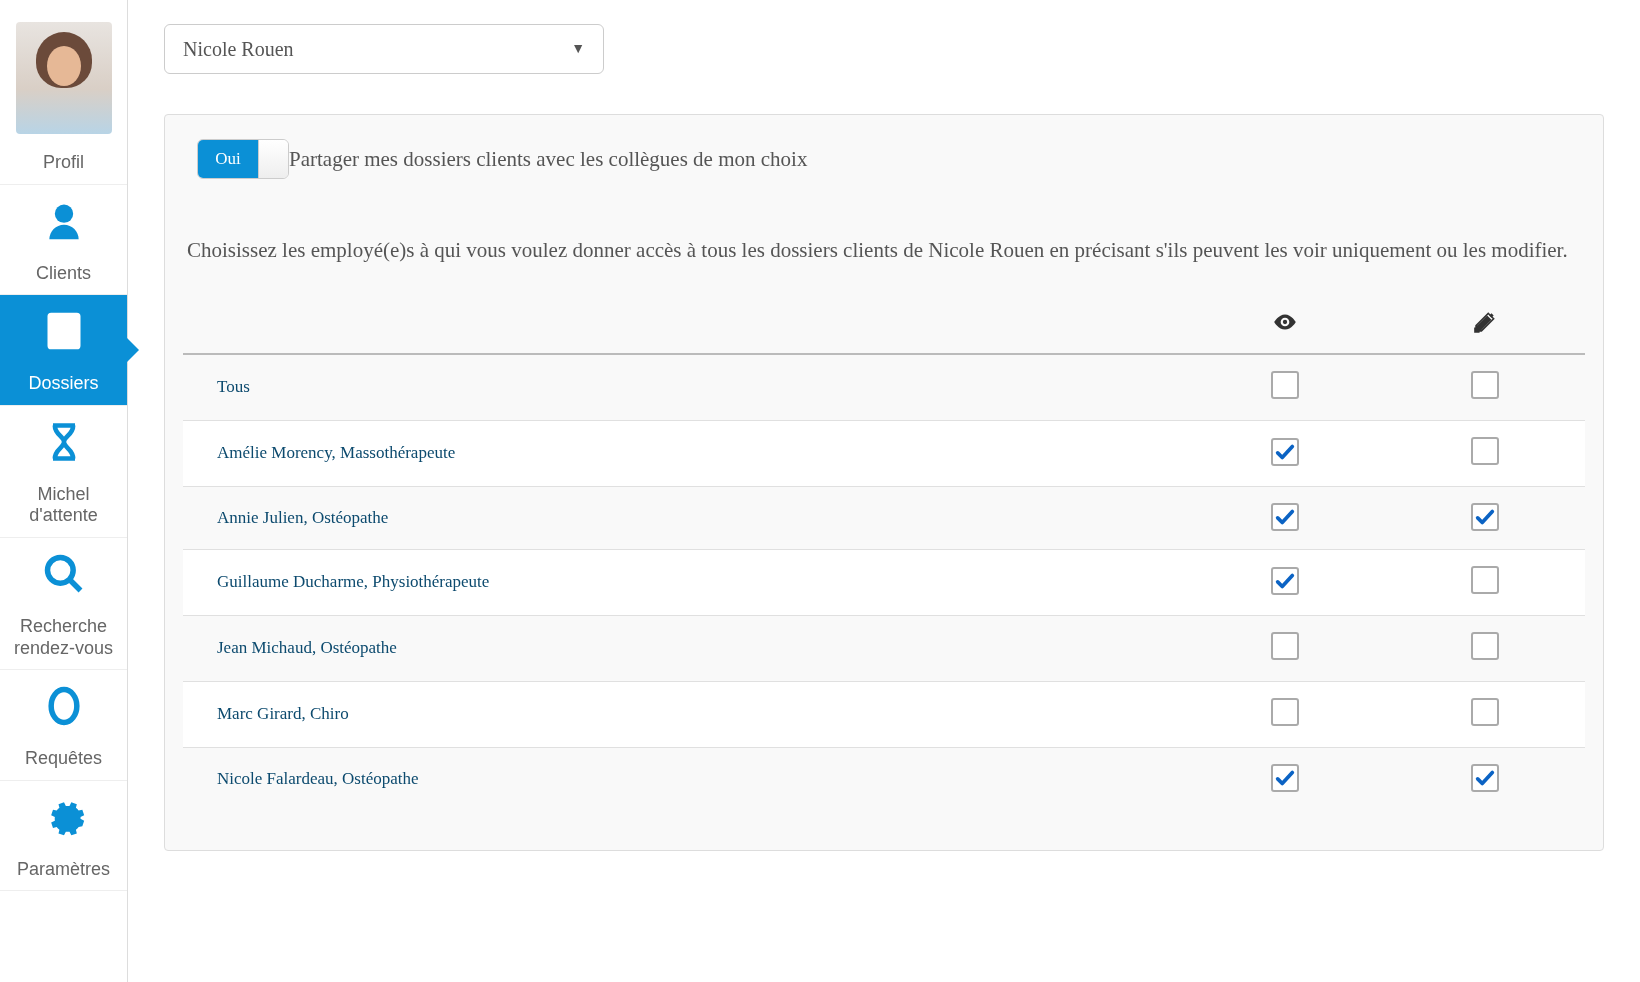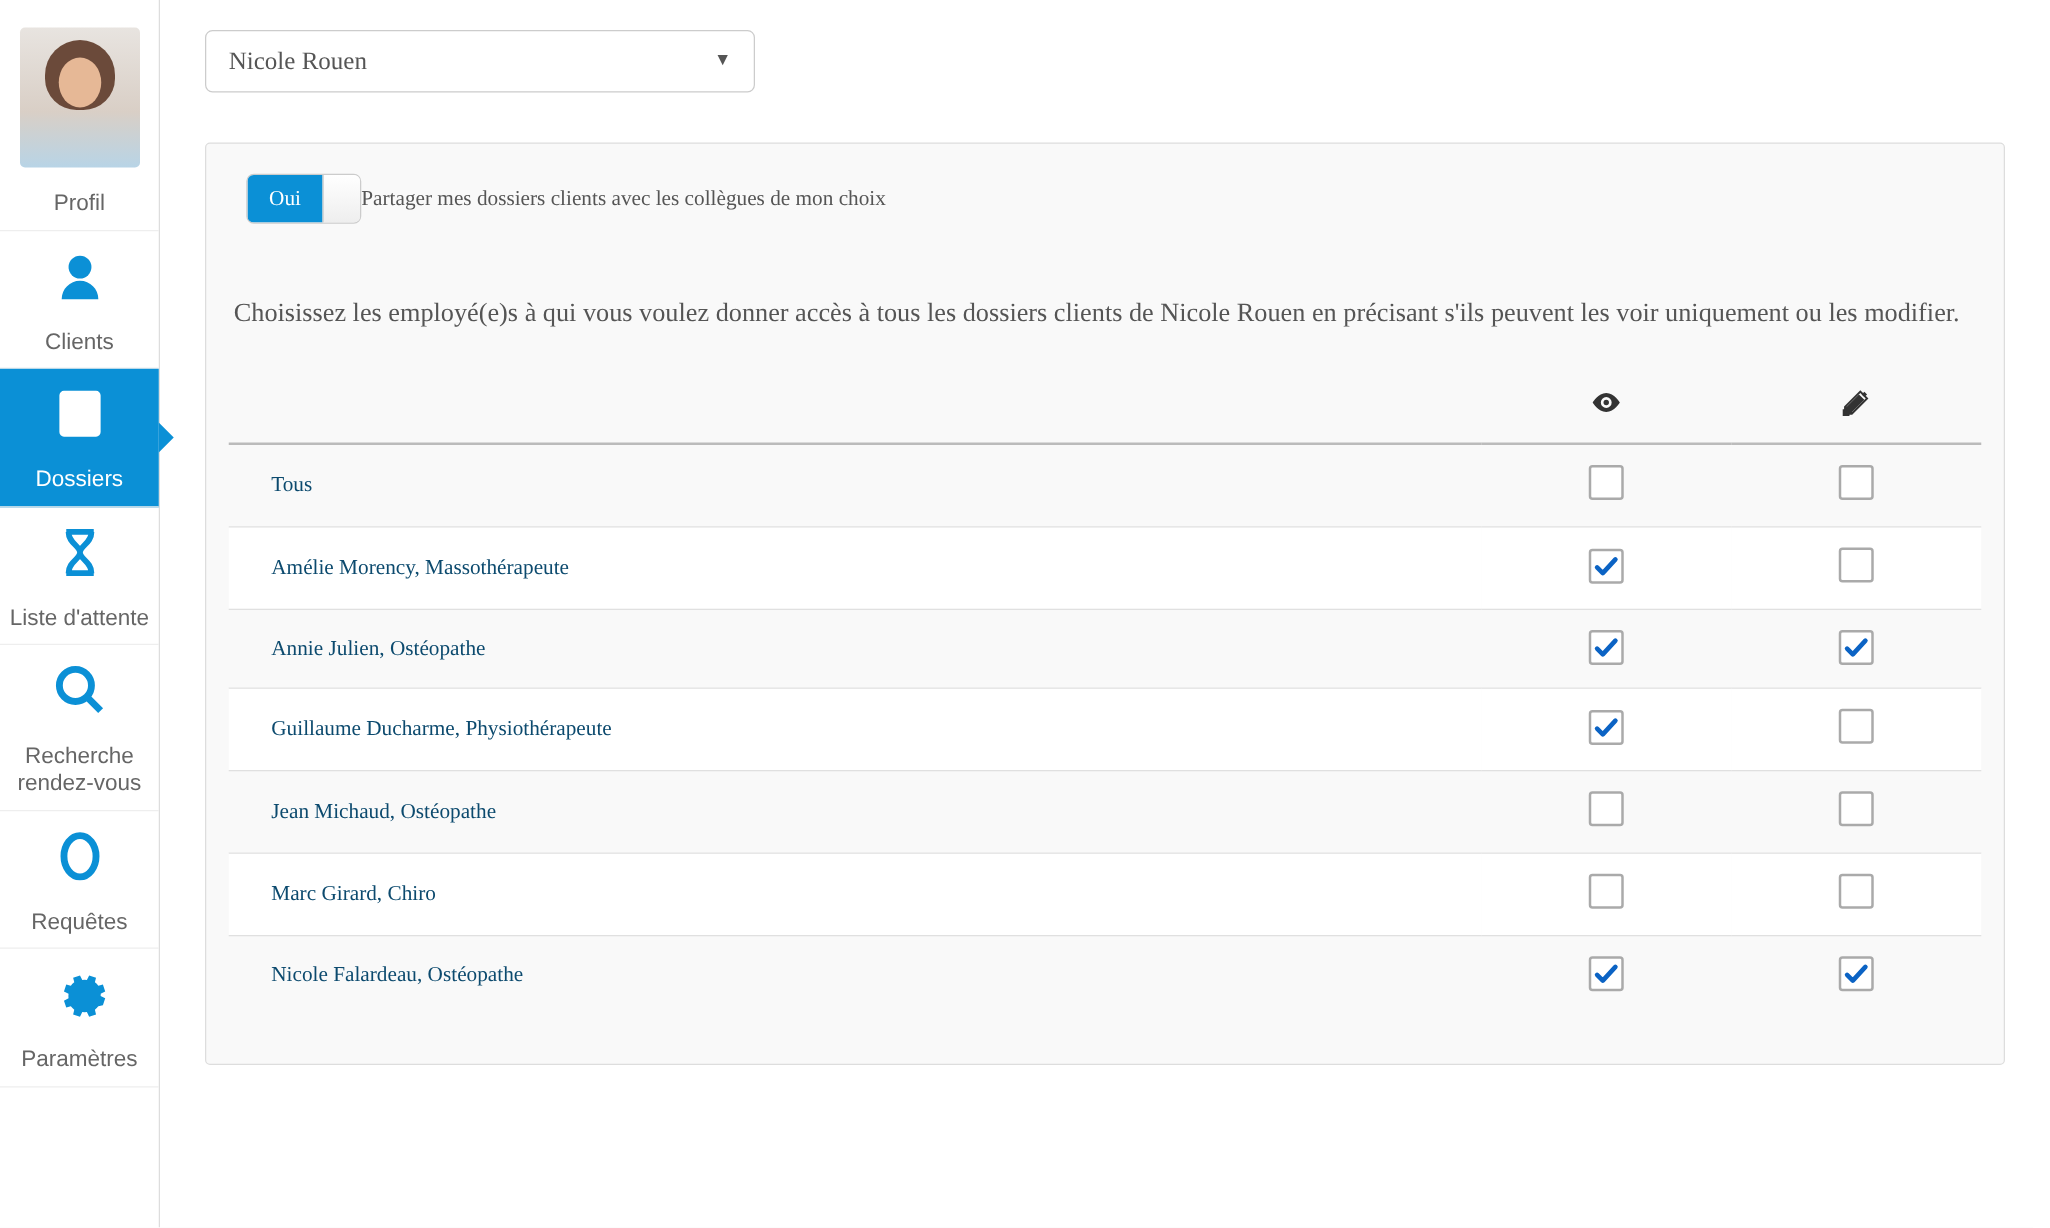--- a/index.html
+++ b/index.html
@@ -135,21 +135,21 @@
     display: flex;
     align-items: center;
     justify-content: center;
     font-size: 17px;
   }
   .toggle .knob {
     flex: 1;
     background: linear-gradient(#fff, #eee);
     border-left: 1px solid #ccc;
   }
-  .toggle-label { font-size: 17px; color: #555; }
+  .toggle-label { font-size: 21px; color: #555; }
   .instructions {
     font-size: 21px;
     color: #555;
     line-height: 1.5;
     margin: 56px 4px 32px 4px;
   }
   table {
     width: 100%;
     border-collapse: collapse;
   }
@@ -220,21 +220,21 @@
     </span>
     <span class="label">Dossiers</span>
   </div>
 
   <div class="sidebar-item">
     <span class="icon">
       <svg viewBox="0 0 24 24" fill="none" stroke="#0b90d6" stroke-width="2.5">
           <path d="M6 3h12M6 21h12M7 3c0 5 5 6 5 9s-5 4-5 9M17 3c0 5-5 6-5 9s5 4 5 9"></path>
         </svg>
     </span>
-    <span class="label">Liste d'attente</span>
+    <span class="label">Michel d'attente</span>
   </div>
 
   <div class="sidebar-item">
     <span class="icon">
       <svg viewBox="0 0 24 24" fill="none" stroke="#0b90d6" stroke-width="3">
           <circle cx="10" cy="10" r="7"></circle>
           <line x1="15" y1="15" x2="21" y2="21"></line>
         </svg>
     </span>
     <span class="label">Recherche rendez-vous</span>

